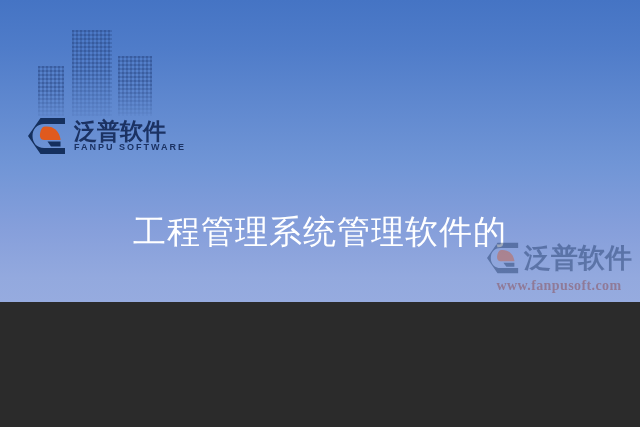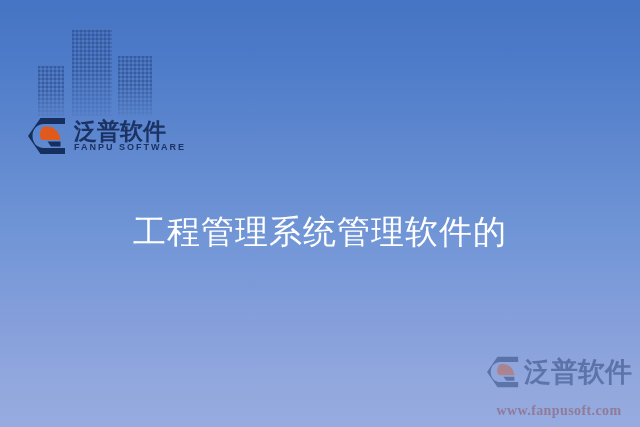--- a/index.html
+++ b/index.html
@@ -5,21 +5,21 @@
 <style>
   html, body {
     margin: 0;
     padding: 0;
     background: #2b2b2b;
   }
 
   .stage {
     position: relative;
     width: 640px;
-    height: 427px;
+    height: 302px;
     overflow: hidden;
     font-family: "Liberation Sans", sans-serif;
     background: linear-gradient(to bottom,
                 #4574c4 0%,
                 #4f7cc9 16%,
                 #5f88cf 34%,
                 #7095d6 54%,
                 #869fdb 76%,
                 #93a9de 92%,
                 #96abdf 100%);
@@ -117,21 +117,21 @@
     color: #16305f;
     line-height: 1;
     white-space: nowrap;
   }
   .wm-url {
     font-family: "Liberation Serif", "DejaVu Serif", serif;
     font-size: 14px;
     font-weight: 700;
     color: #8a3a38;
     letter-spacing: 0.4px;
-    margin-top: 15px;
+    margin-top: 4px;
     white-space: nowrap;
   }
 </style>
 </head>
 <body>
 
 <div class="stage">
 
   <div class="skyline">
     <div class="bldg b1"></div>

